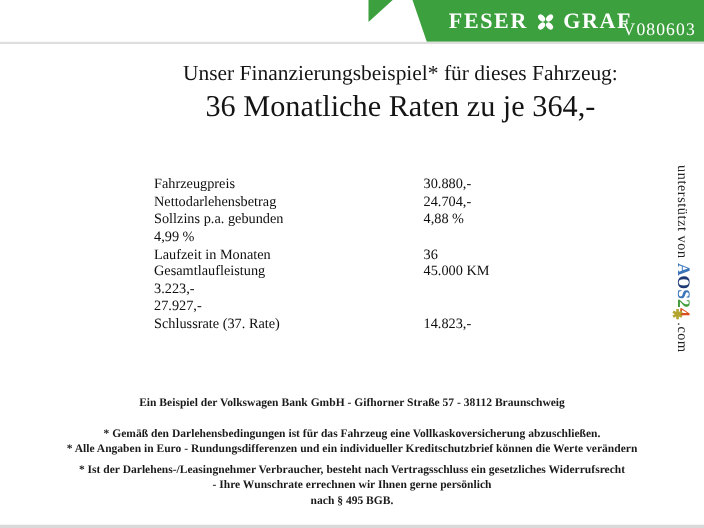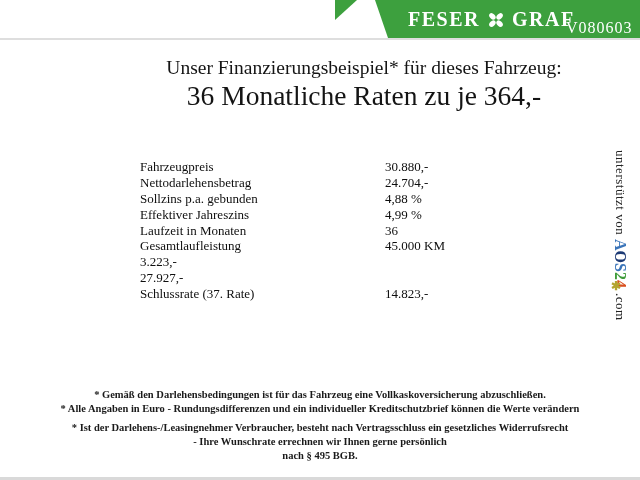--- a/index.html
+++ b/index.html
@@ -90,21 +90,20 @@
     </div>
     <div class="finance-row">
       <span class="finance-label">Nettodarlehensbetrag</span>
       <span class="finance-value">24.704,-</span>
     </div>
     <div class="finance-row">
       <span class="finance-label">Sollzins p.a. gebunden</span>
       <span class="finance-value">4,88 %</span>
     </div>
     <div class="finance-row">
-      <span class="finance-label">Effektiver Jahreszins</span>
       <span class="finance-value">4,99 %</span>
     </div>
     <div class="finance-row">
       <span class="finance-label">Laufzeit in Monaten</span>
       <span class="finance-value">36</span>
     </div>
     <div class="finance-row">
       <span class="finance-label">Gesamtlaufleistung</span>
       <span class="finance-value">45.000 KM</span>
     </div>
@@ -117,20 +116,21 @@
     <div class="finance-row">
       <span class="finance-label">Schlussrate (37. Rate)</span>
       <span class="finance-value">14.823,-</span>
     </div>
   </div>
 
   <div class="vertical-credit">
     <span>unterstützt von </span><span class="aos-logo"><span style="color: rgb(58, 116, 185);">A</span><span style="color: rgb(29, 58, 117);">O</span><span style="color: rgb(58, 116, 185);">S</span><span style="color: rgb(63, 156, 58);">2</span><span style="color: rgb(217, 79, 30);">4</span><span class="aos-star" style="color: rgb(179, 165, 47);">✱</span></span><span class="aos-suffix">.com</span>
   </div>
 
+  <div class="bank-line">Ein Beispiel der Volkswagen Bank GmbH - Gifhorner Straße 57 - 38112 Braunschweig</div>
 
   <div class="disclaimers">
     <div class="disclaimer-line">* Gemäß den Darlehensbedingungen ist für das Fahrzeug eine Vollkaskoversicherung abzuschließen.</div>
     <div class="disclaimer-line">* Alle Angaben in Euro - Rundungsdifferenzen und ein individueller Kreditschutzbrief können die Werte verändern</div>
     <div class="disclaimer-line gap">* Ist der Darlehens-/Leasingnehmer Verbraucher, besteht nach Vertragsschluss ein gesetzliches Widerrufsrecht</div>
     <div class="disclaimer-line">- Ihre Wunschrate errechnen wir Ihnen gerne persönlich</div>
     <div class="disclaimer-line">nach § 495 BGB.</div>
   </div>
 
   <div class="bottom-edge"></div>

